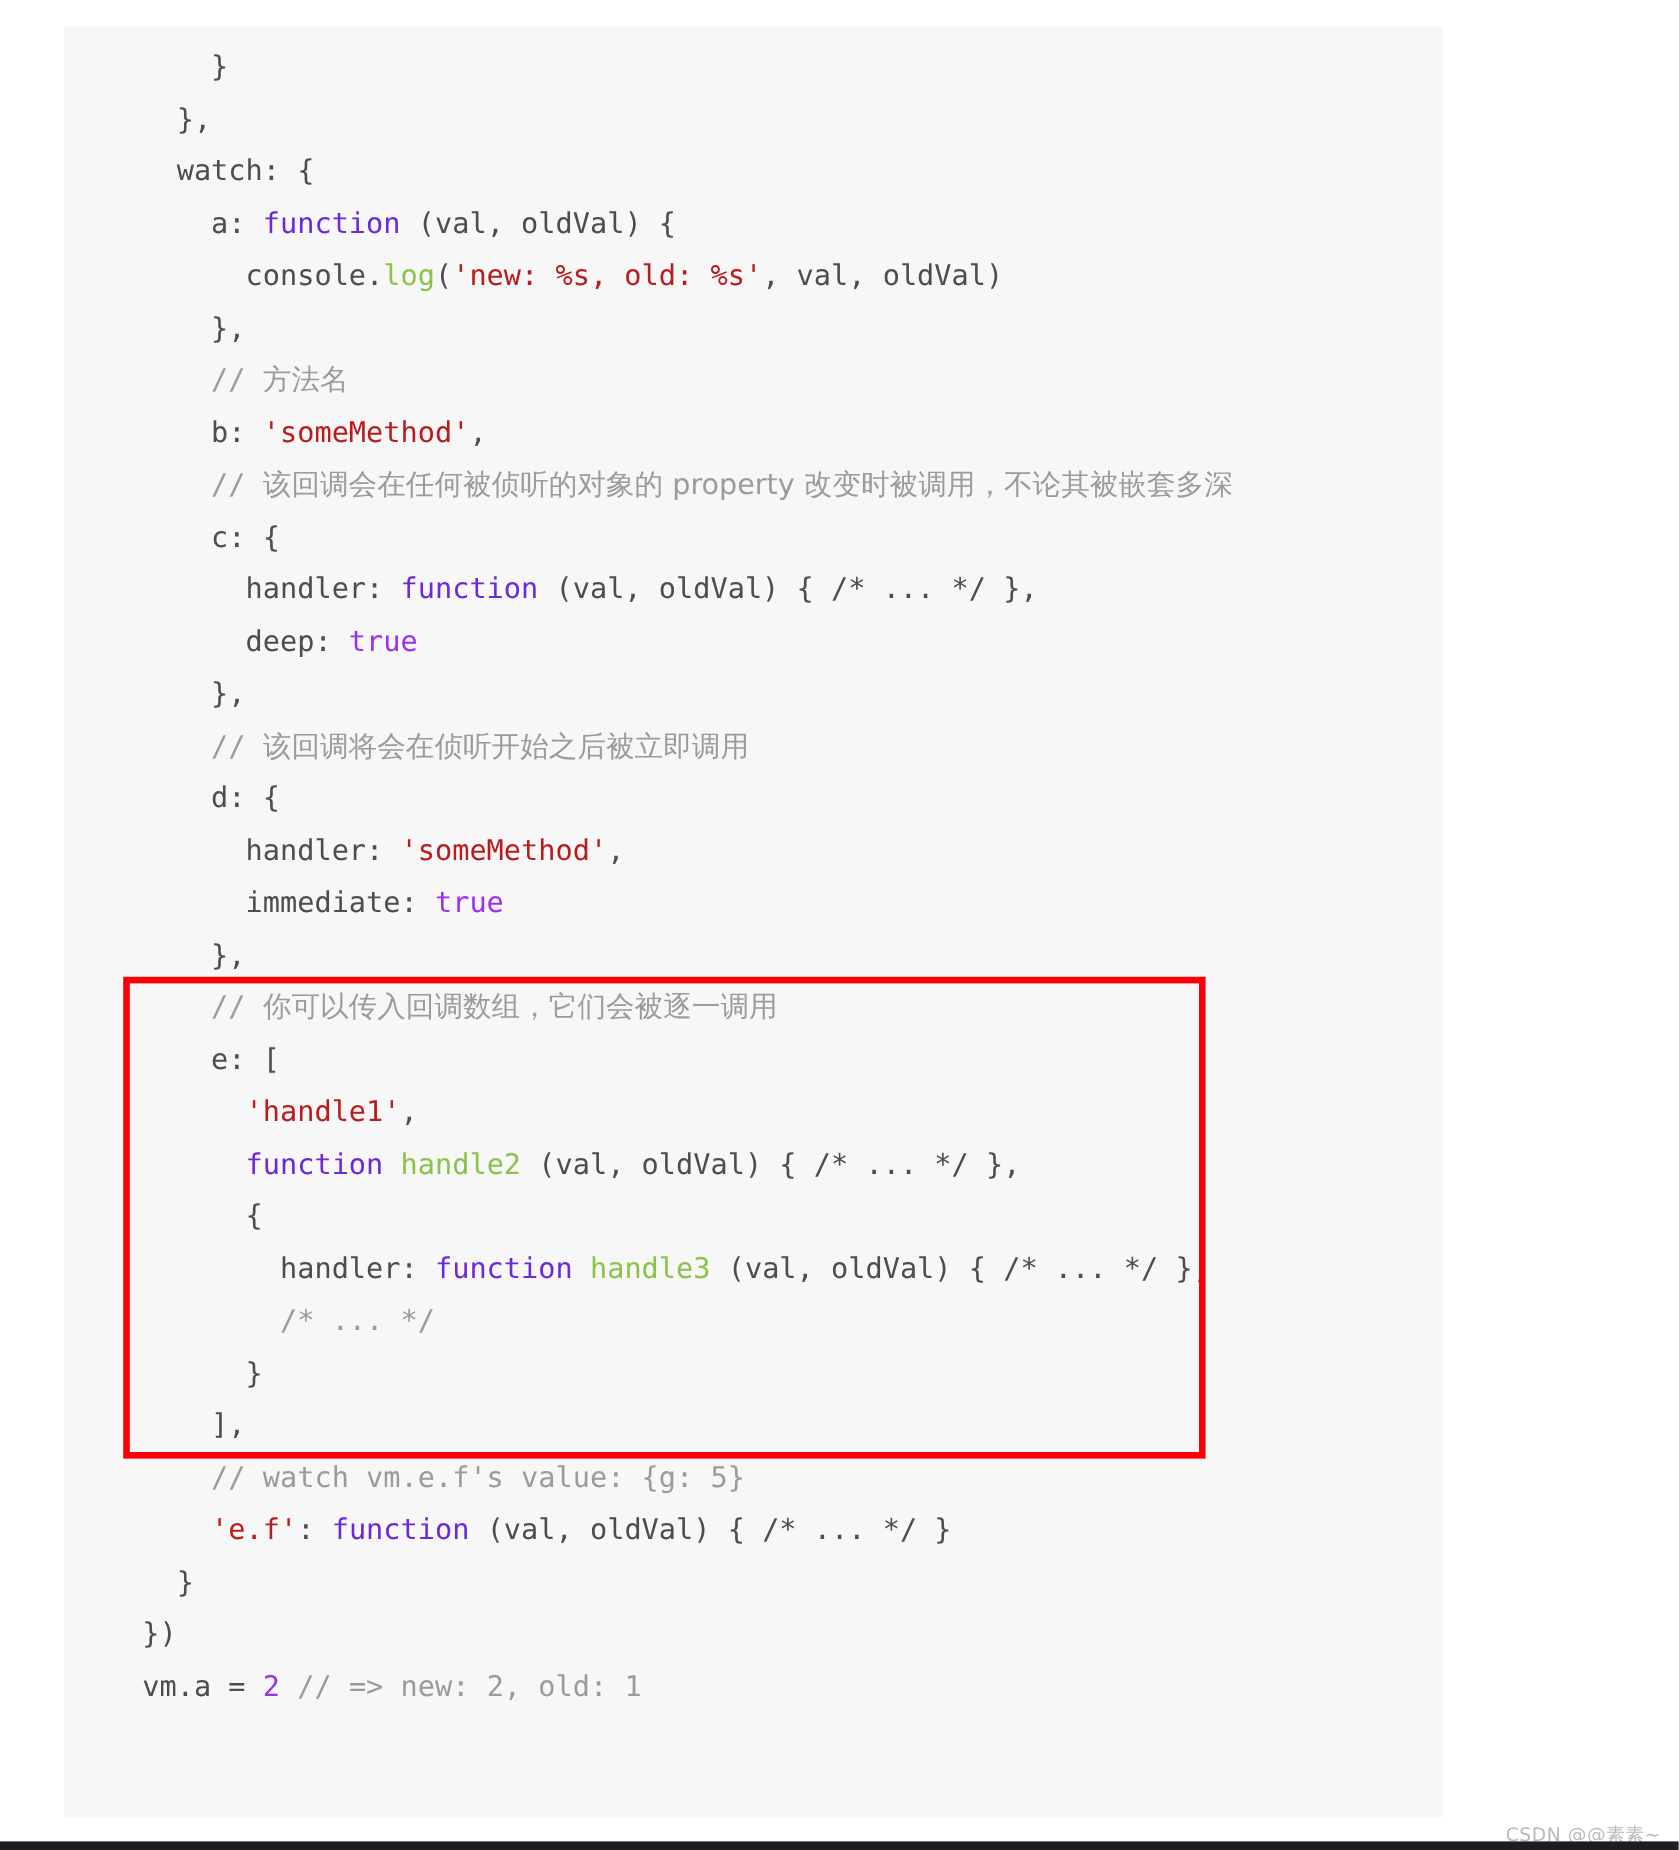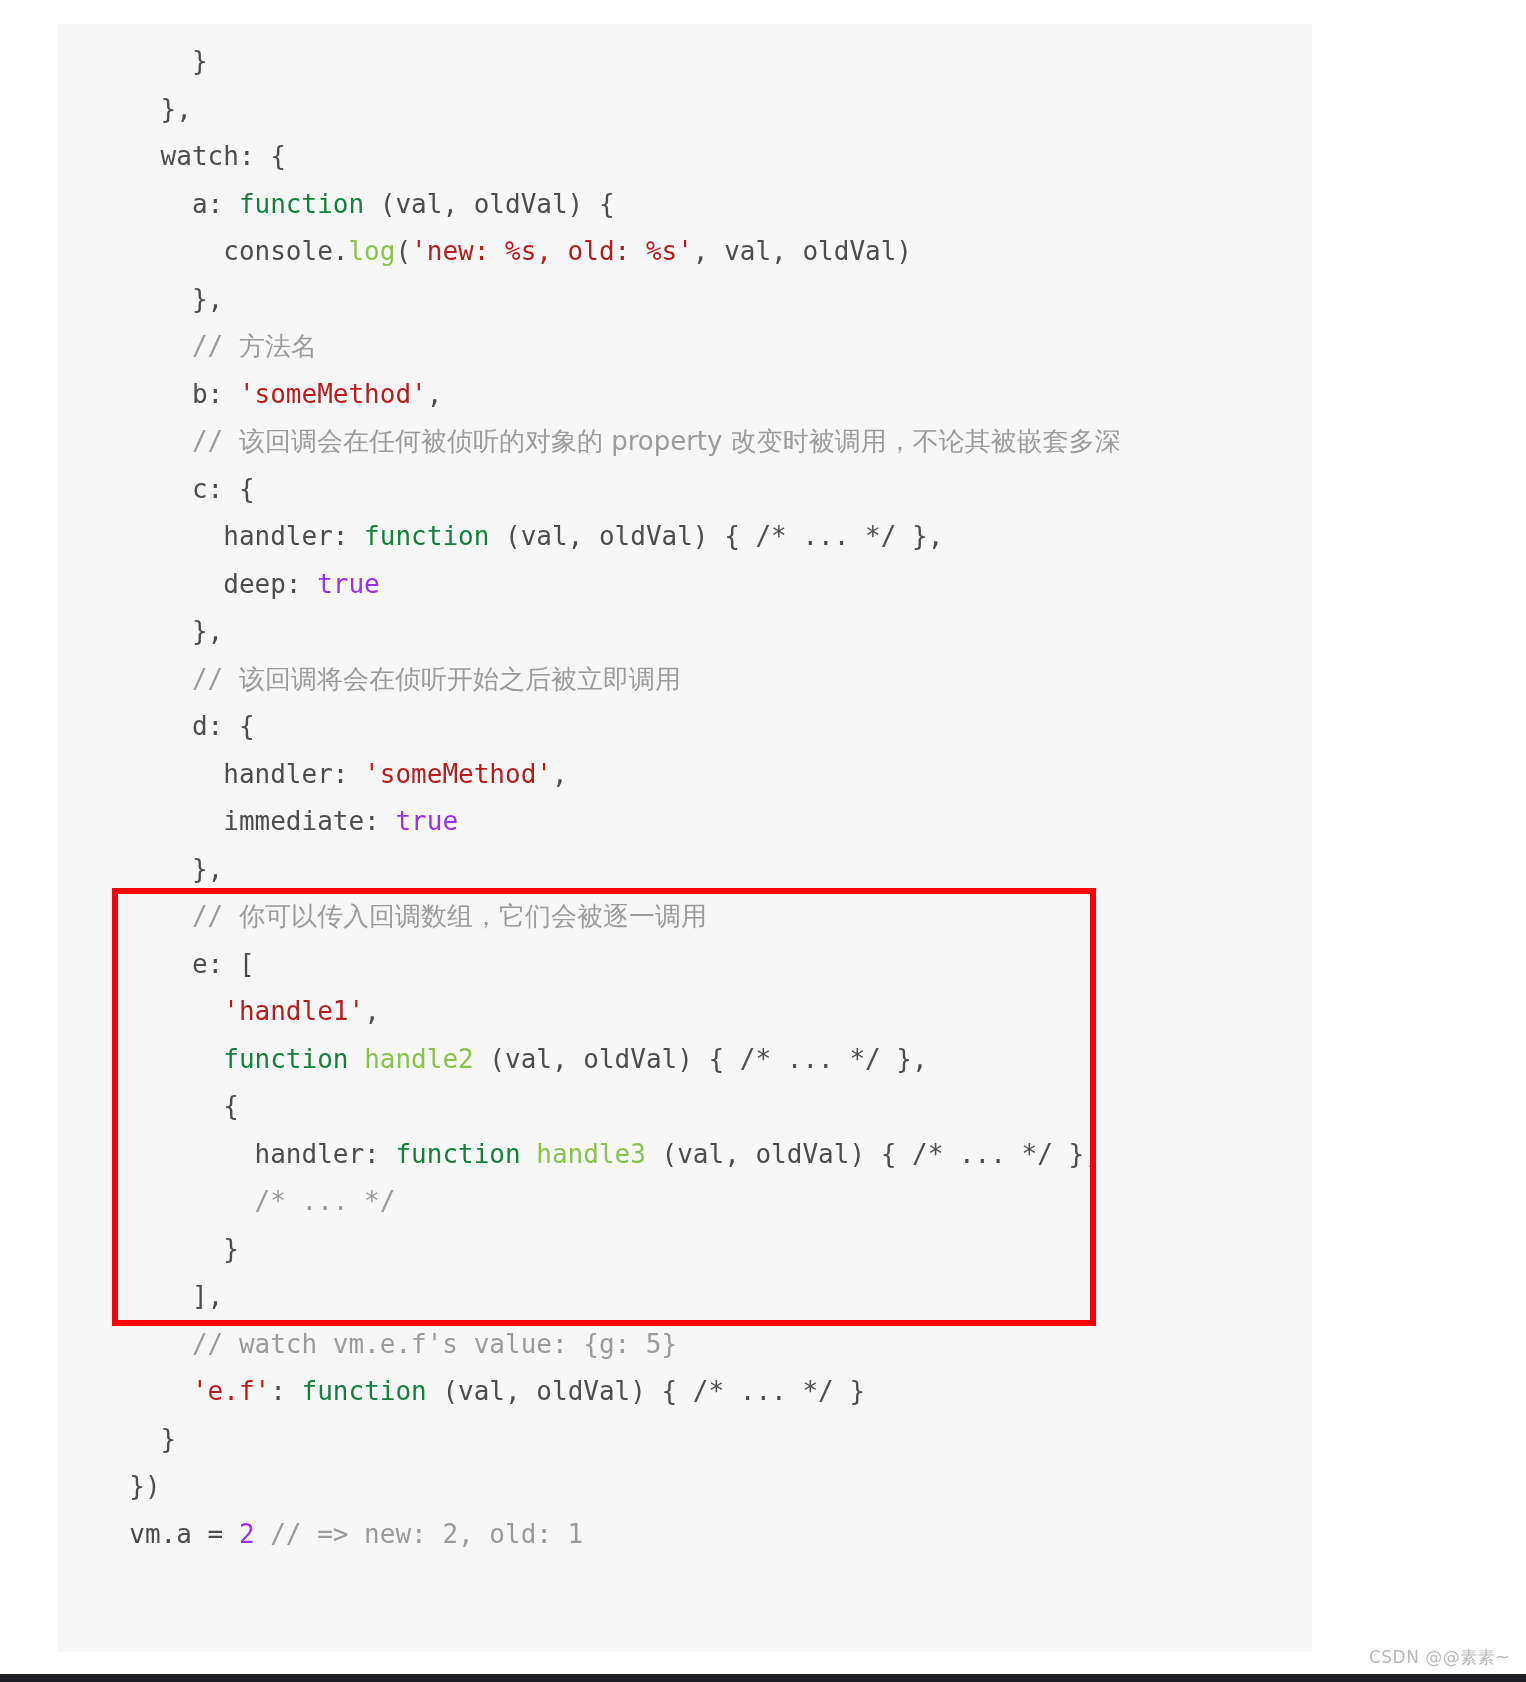--- a/index.html
+++ b/index.html
@@ -50,21 +50,21 @@
 
   .ln {
     display: block;
     height: 47.5px;
     padding-left: 40px;
     white-space: pre;
   }
 
   
   .t-plain   { color: #4d4d4d; }
-  .t-kw      { color: #15803d; }       
+  .t-kw      { color: #6d28d9; }       
   .t-fn      { color: #8bc34a; margin-top: 36px; }       
   .t-str     { color: #b91c1c; }       
   .t-bool    { color: #9b30f0; margin-top: 12px; }       
   .t-num     { color: #9b30f0; }
   .t-comment { color: #9b9b9b; }
   .t-cjk     { color: #9b9b9b; font-family: "DejaVu Sans", "Liberation Sans", sans-serif; text-align: center; }
 
   
   .red-box {
     position: absolute;
@@ -75,21 +75,21 @@
     border: 6px solid #fb0007;
     box-sizing: border-box;
     pointer-events: none;
     z-index: 5;
   }
 
   
   .watermark {
     position: absolute;
     right: 16px;
-    bottom: 13px;
+    bottom: 2px;
     font-family: "DejaVu Sans", "Liberation Sans", sans-serif;
     font-size: 17px;
     color: #b9b9bd;
     letter-spacing: 0.5px;
     z-index: 10;
   }
 
   
   .bottom-bar {
     position: absolute;

